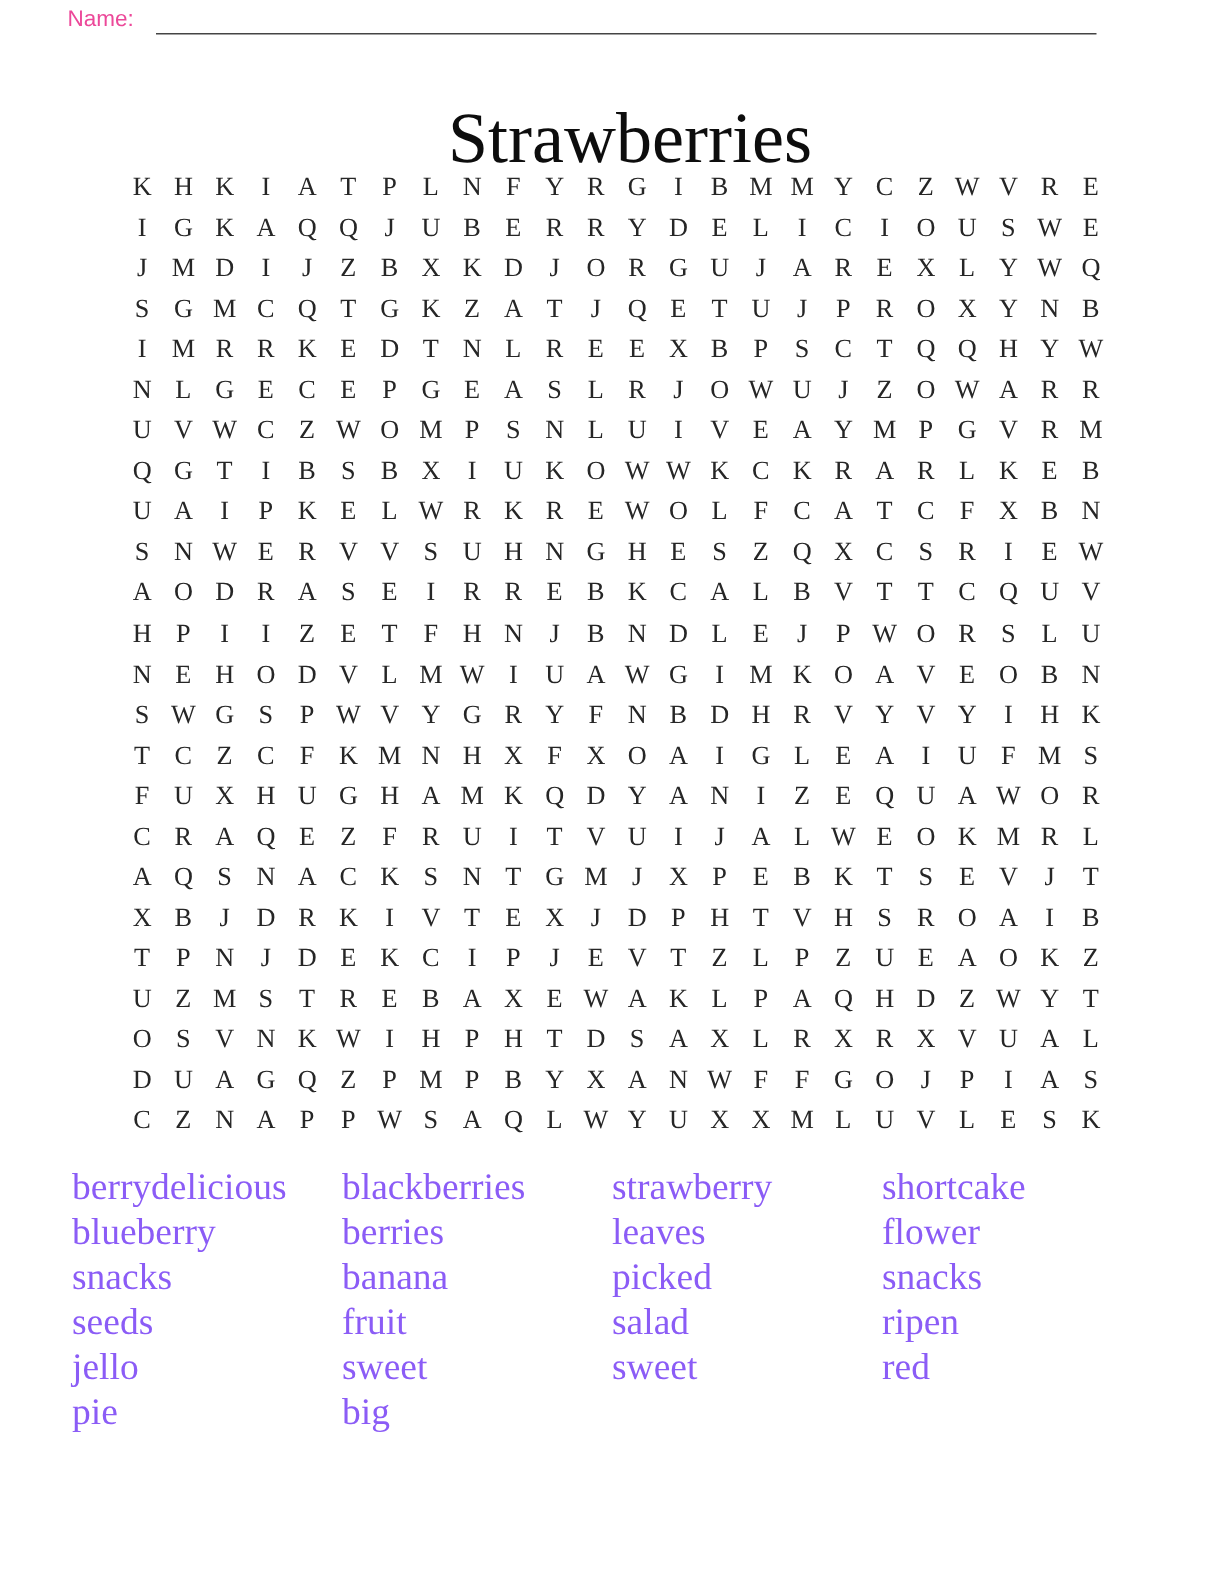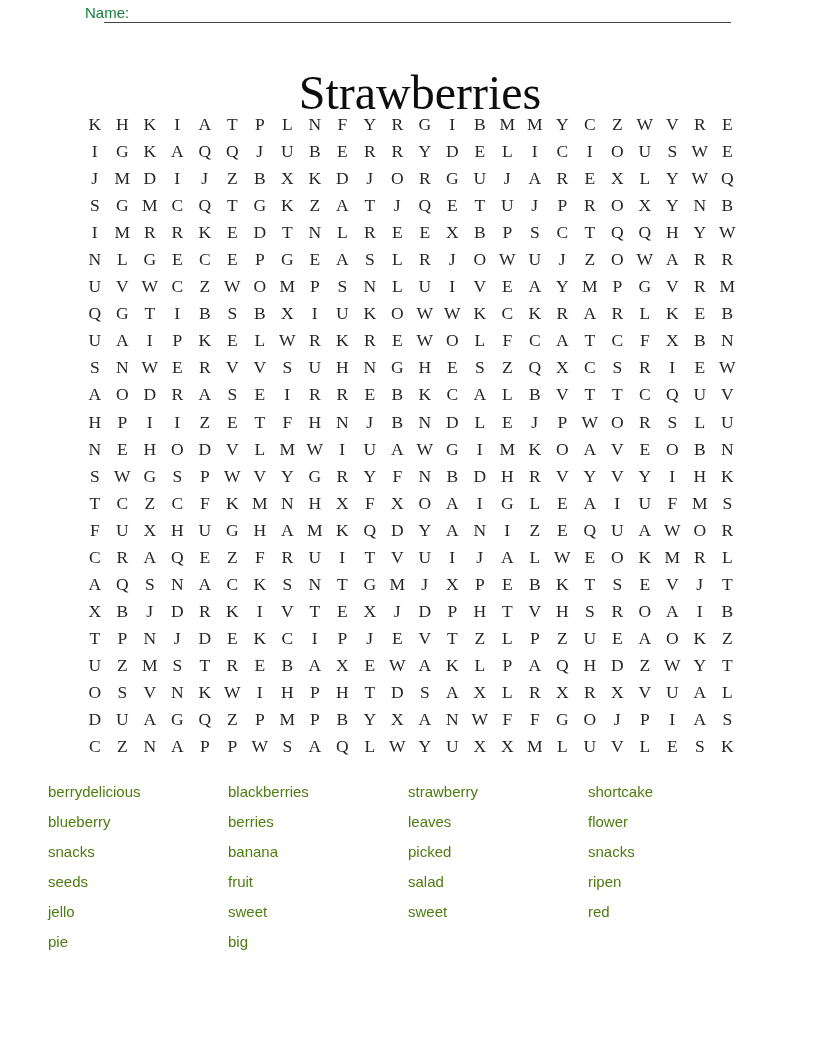--- a/index.html
+++ b/index.html
@@ -14,22 +14,21 @@
     font-family: "Liberation Serif", serif;
     color: #111;
     overflow: hidden;
   }
   .name-label {
     position: absolute;
     top: 4px;
     left: 45px;
     font-family: "Liberation Sans", sans-serif;
     font-size: 15px;
-    color: #15803d;
-    margin-left: 40px;
+    color: #ec4899;
   }
   .name-line {
     position: absolute;
     top: 2px;
     left: 104px;
     width: 627px;
     height: 20px;
     border-bottom: 1.5px solid #444;
   }
   .page-title {
@@ -66,24 +65,24 @@
     top: 777px;
     left: 0;
     width: 816px;
     height: 200px;
   }
   .word-col {
     position: absolute;
     top: 0;
   }
   .word-item {
-    font-family: Liberation Sans, sans-serif;
-    font-size: 15px;
+    font-family: Liberation Serif, serif;
+    font-size: 25px;
     line-height: 30px;
-    color: #4d7c0f;
+    color: #8b5cf6;
   }
 </style>
 </head>
 <body>
 
 <span class="name-label">Name:</span>
 <span class="name-line"></span>
 
 <h1 class="page-title">Strawberries</h1>
 

